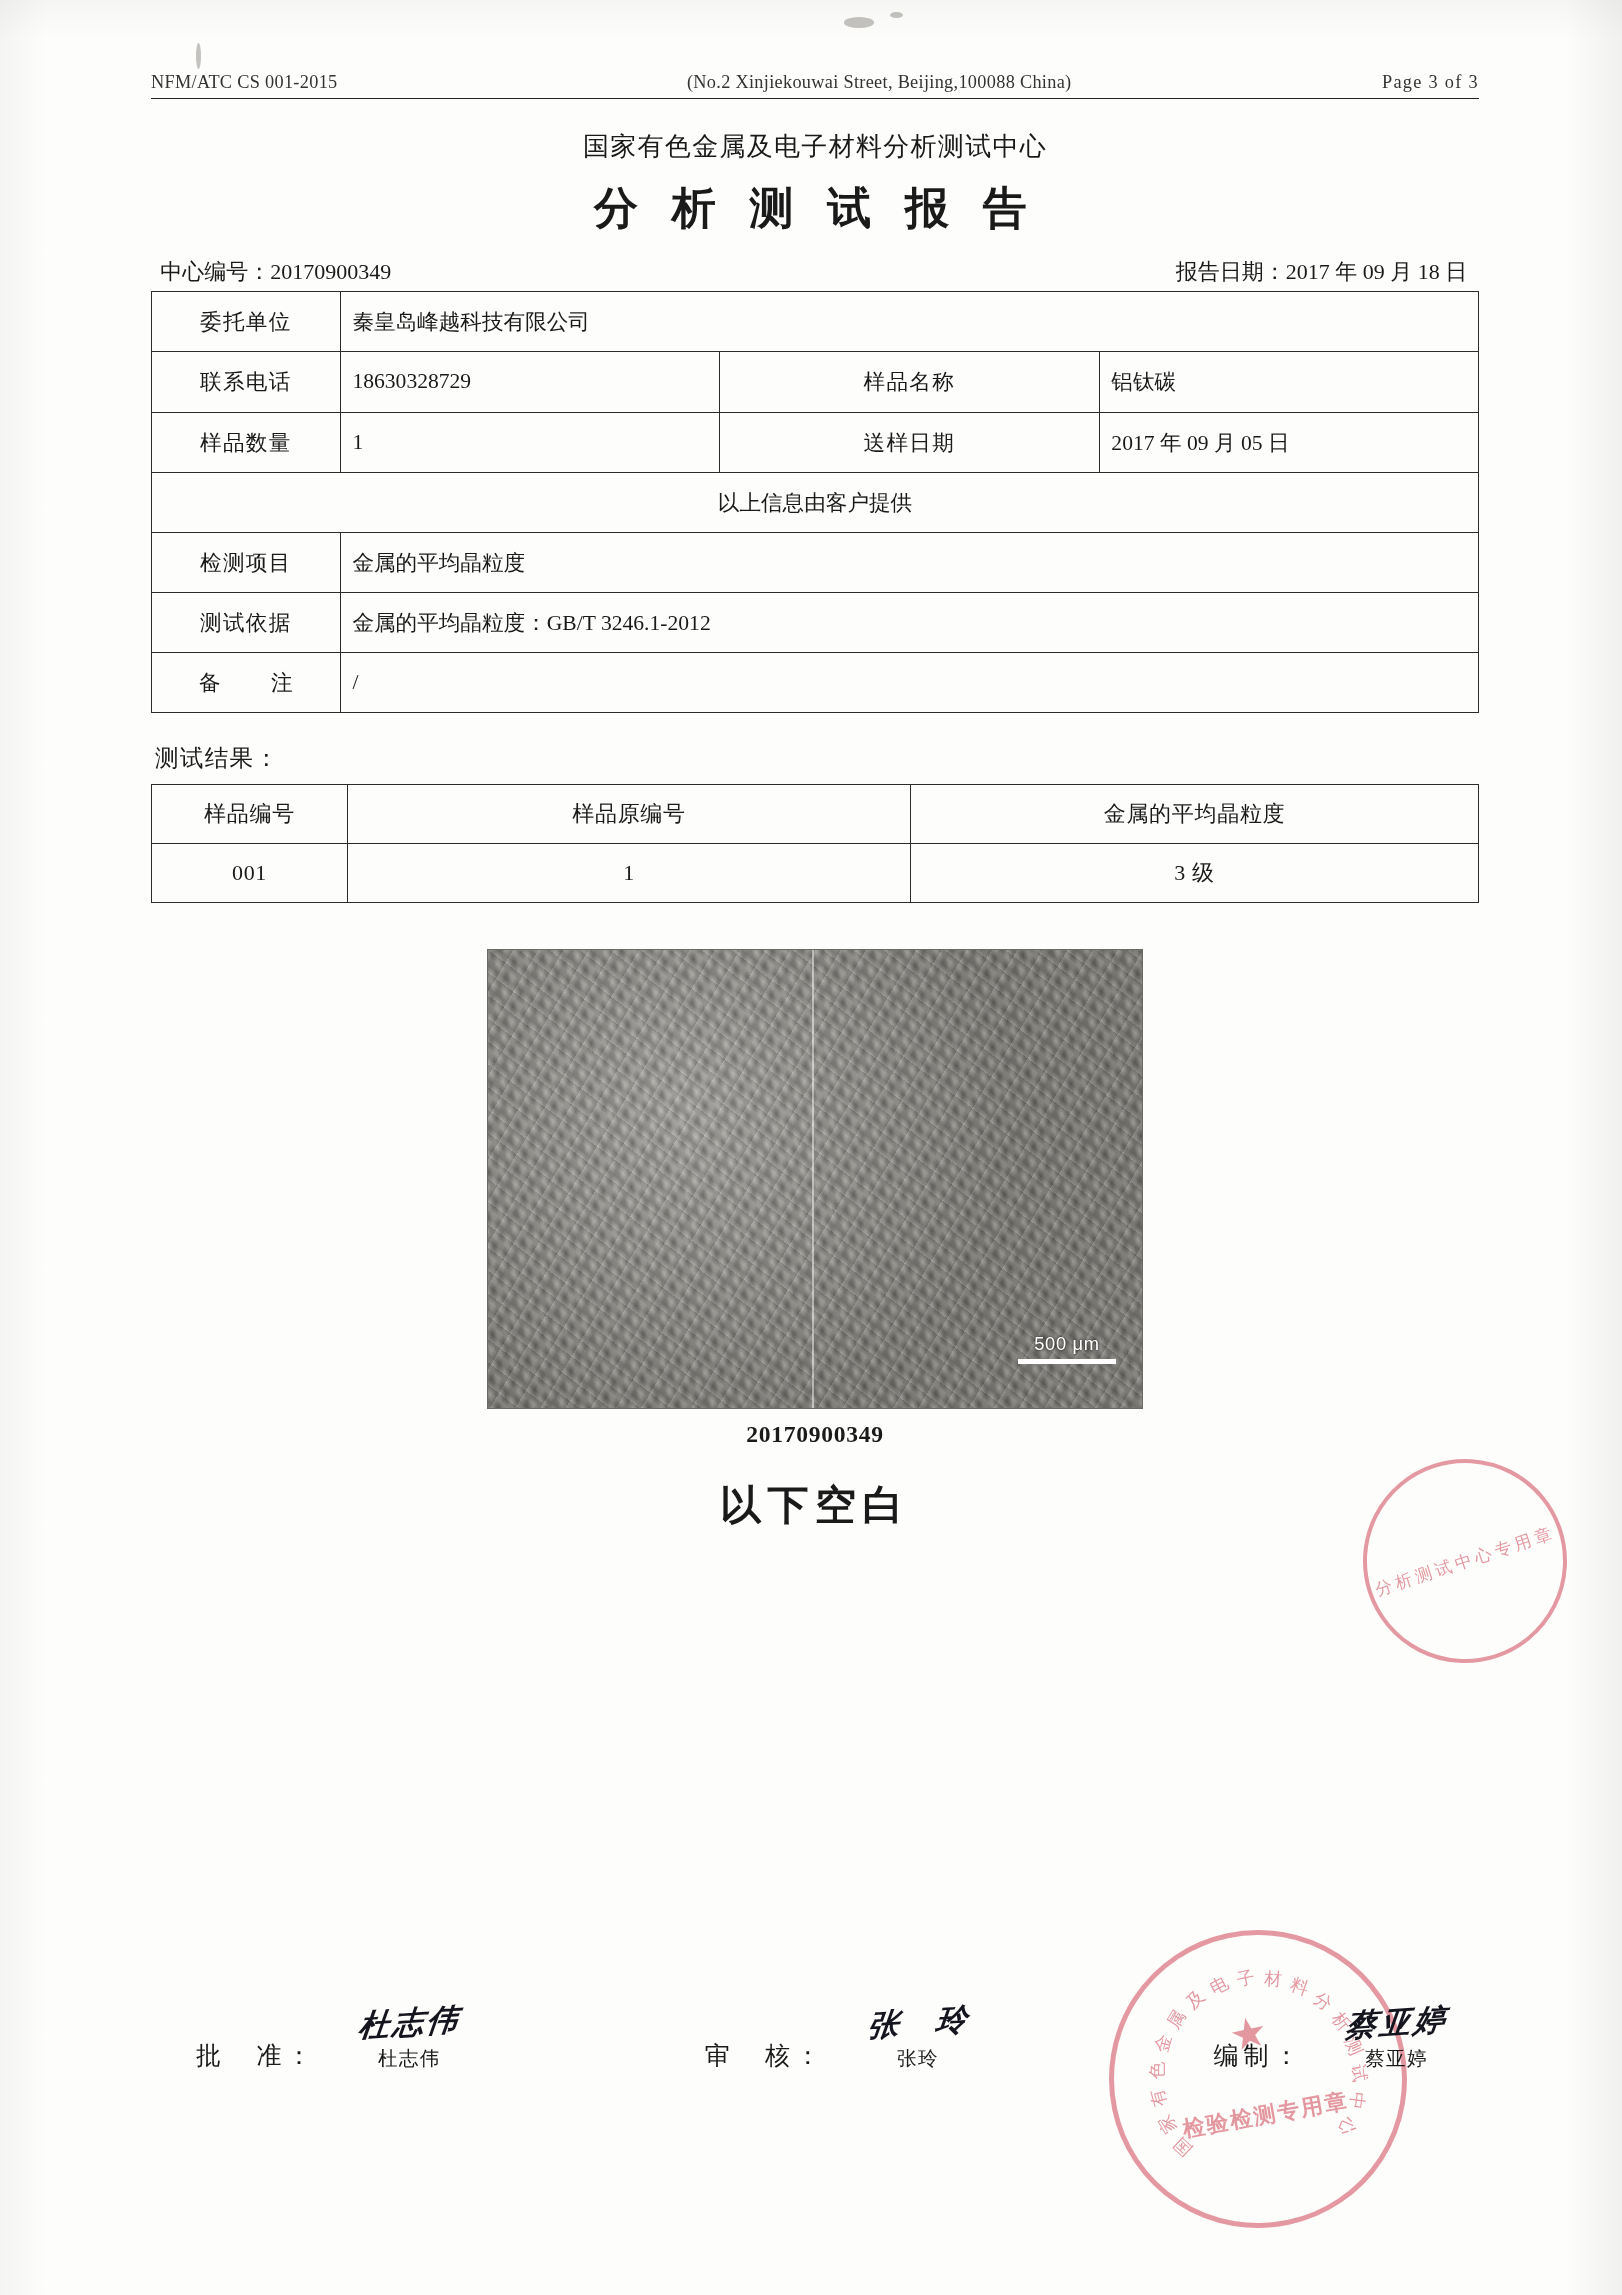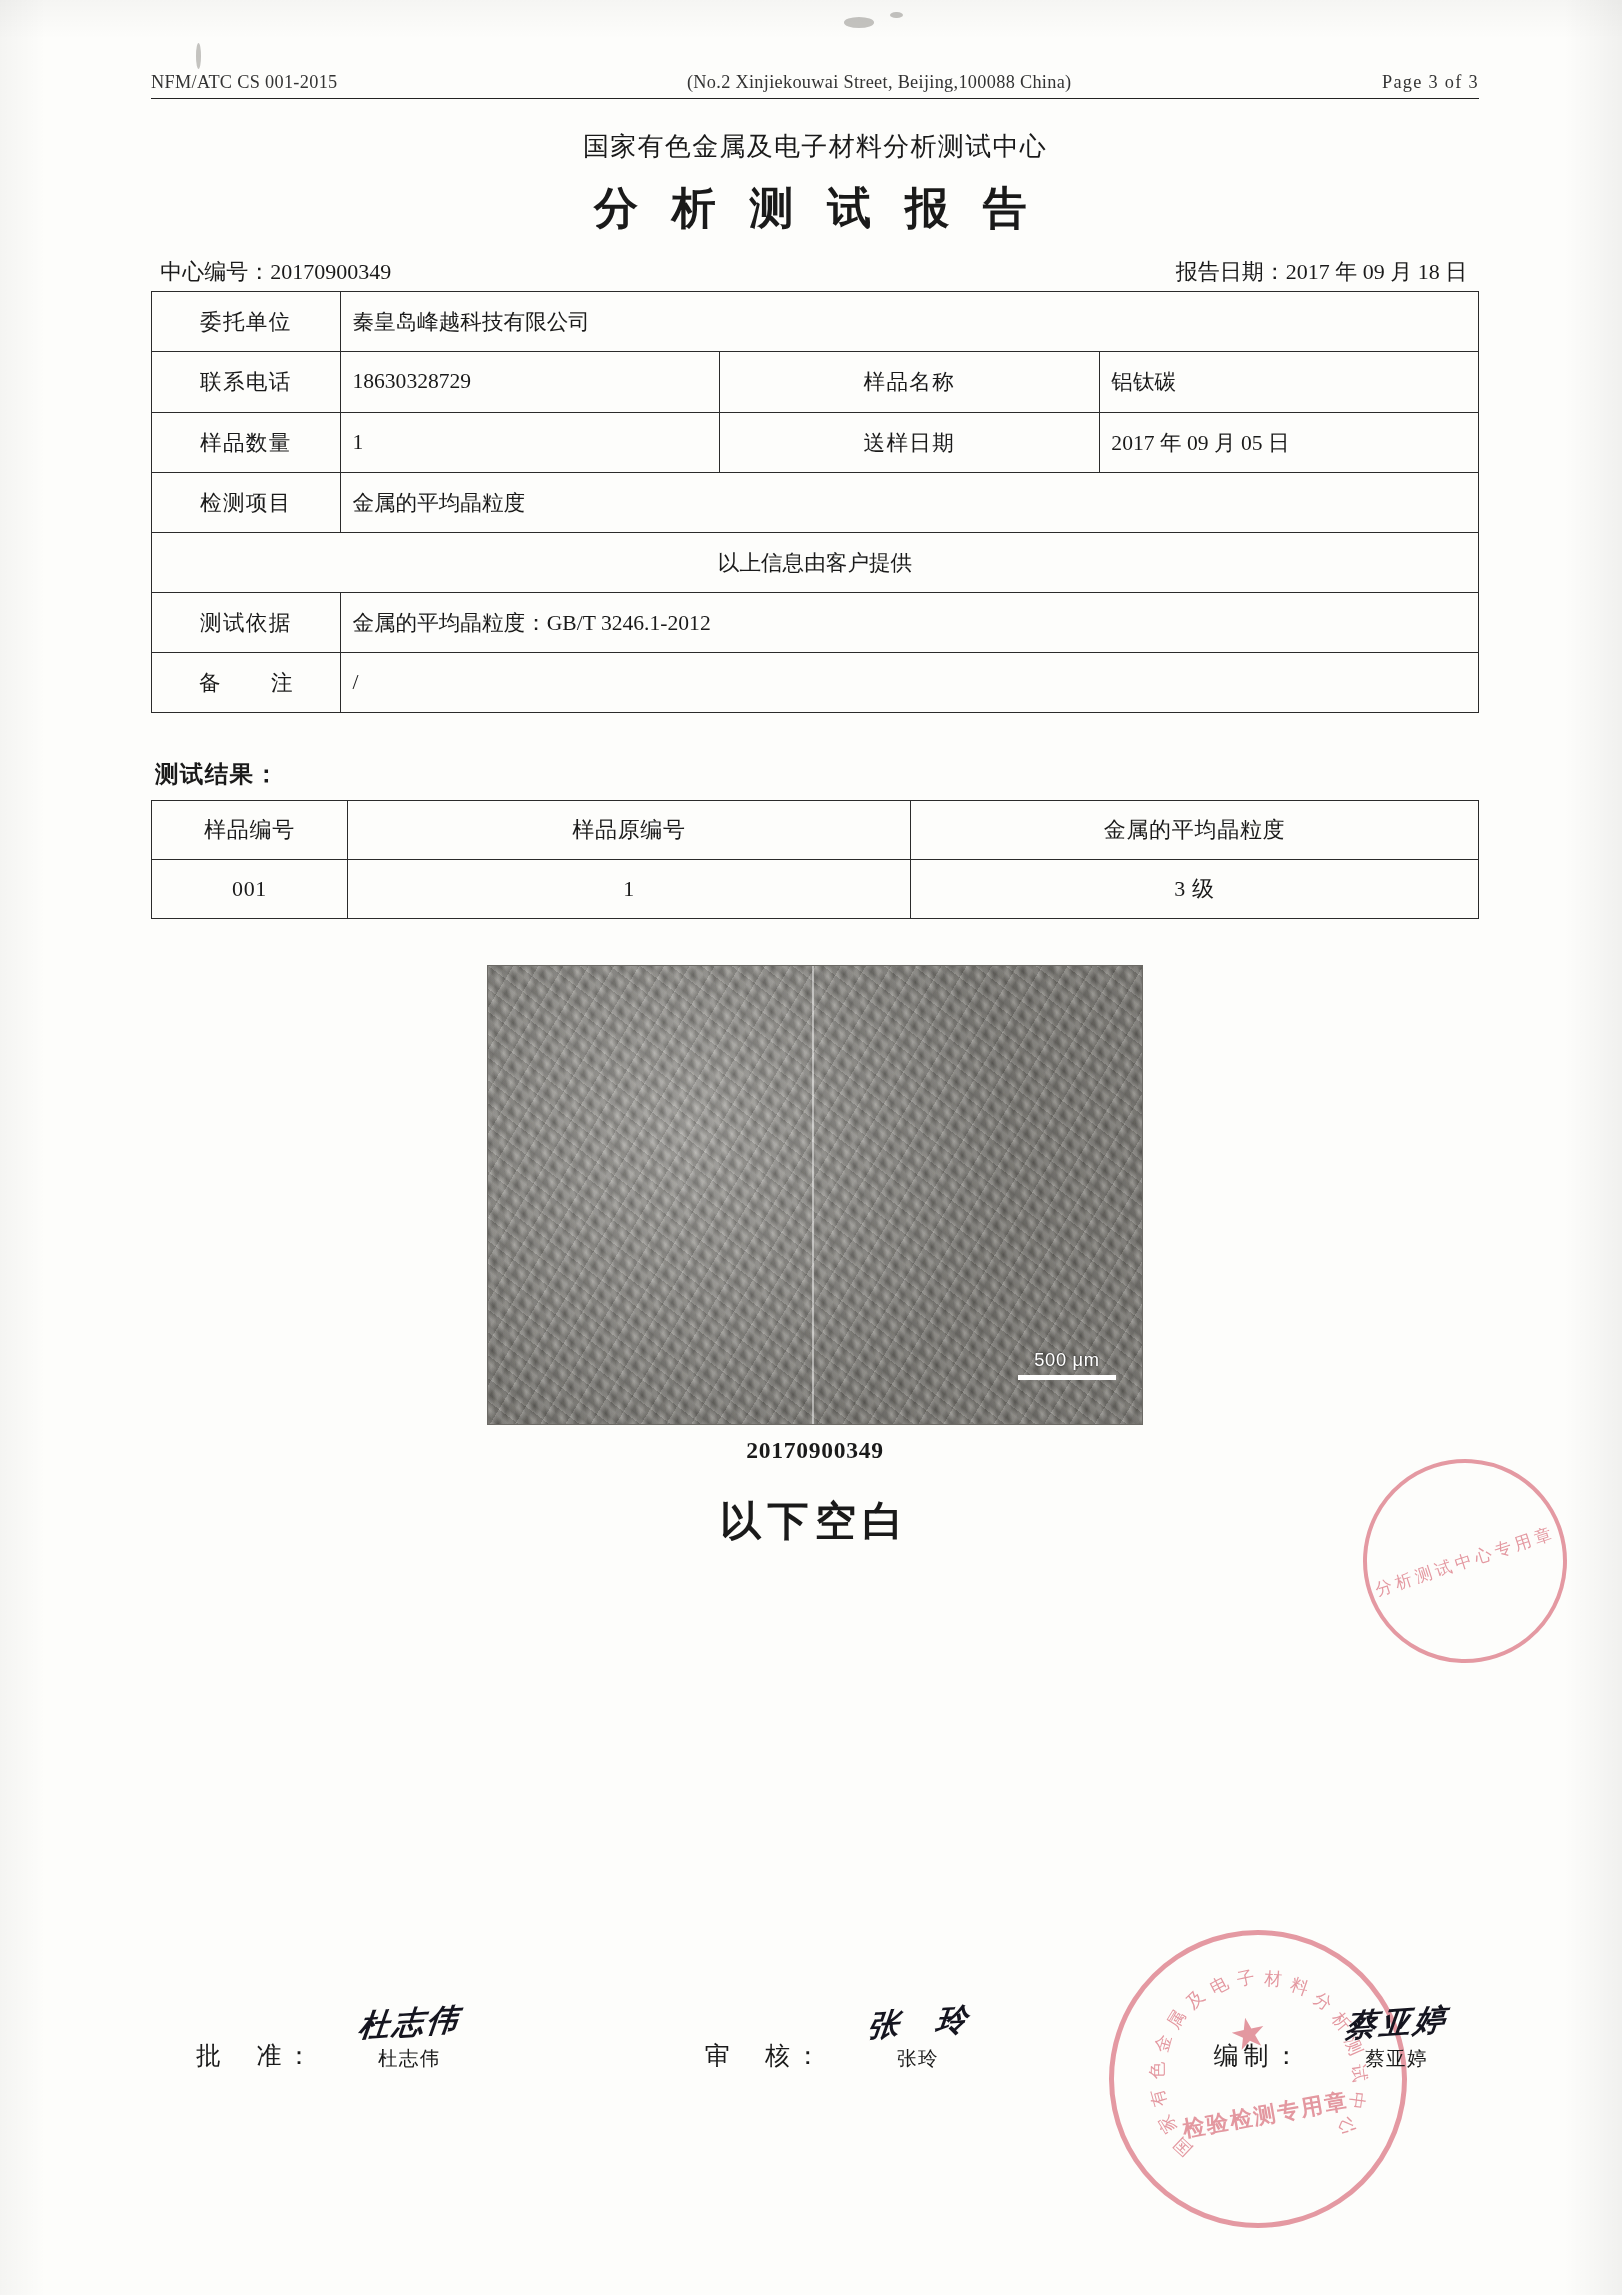--- a/index.html
+++ b/index.html
@@ -116,23 +116,23 @@
   .info-table td.val { text-align: left; }
   .info-table td.center { text-align: center; }
   .info-table td.lbl2 {
     text-align: center;
     width: 164px;
     letter-spacing: 1.3px;
   }
 
   
   .results-caption {
-    margin-top: 45px;
+    margin-top: 29px;
     font-size: 23.6px;
-    font-weight: bold;
+    font-weight: normal;
     letter-spacing: 1.3px;
     padding-left: 3.9px;
   }
   .result-table {
     margin-top: 9.2px;
     table-layout: fixed;
   }
   .result-table th, .result-table td {
     border: 1.3px solid #2b2b2b;
     height: 56px;
@@ -380,25 +380,25 @@
           <td class="lbl2">样品名称</td>
           <td class="val">铝钛碳</td>
         </tr>
         <tr>
           <td class="label">样品数量</td>
           <td class="val">1</td>
           <td class="lbl2">送样日期</td>
           <td class="val">2017 年 09 月 05 日</td>
         </tr>
         <tr>
+          <td class="center" colspan="4">以上信息由客户提供</td>
+        </tr>
+        <tr>
           <td class="label">检测项目</td>
           <td class="val" colspan="3">金属的平均晶粒度</td>
-        </tr>
-        <tr>
-          <td class="center" colspan="4">以上信息由客户提供</td>
         </tr>
         <tr>
           <td class="label">测试依据</td>
           <td class="val" colspan="3">金属的平均晶粒度：GB/T 3246.1-2012</td>
         </tr>
         <tr>
           <td class="label-sp">备　注</td>
           <td class="val" colspan="3">/</td>
         </tr>
       </tbody>

